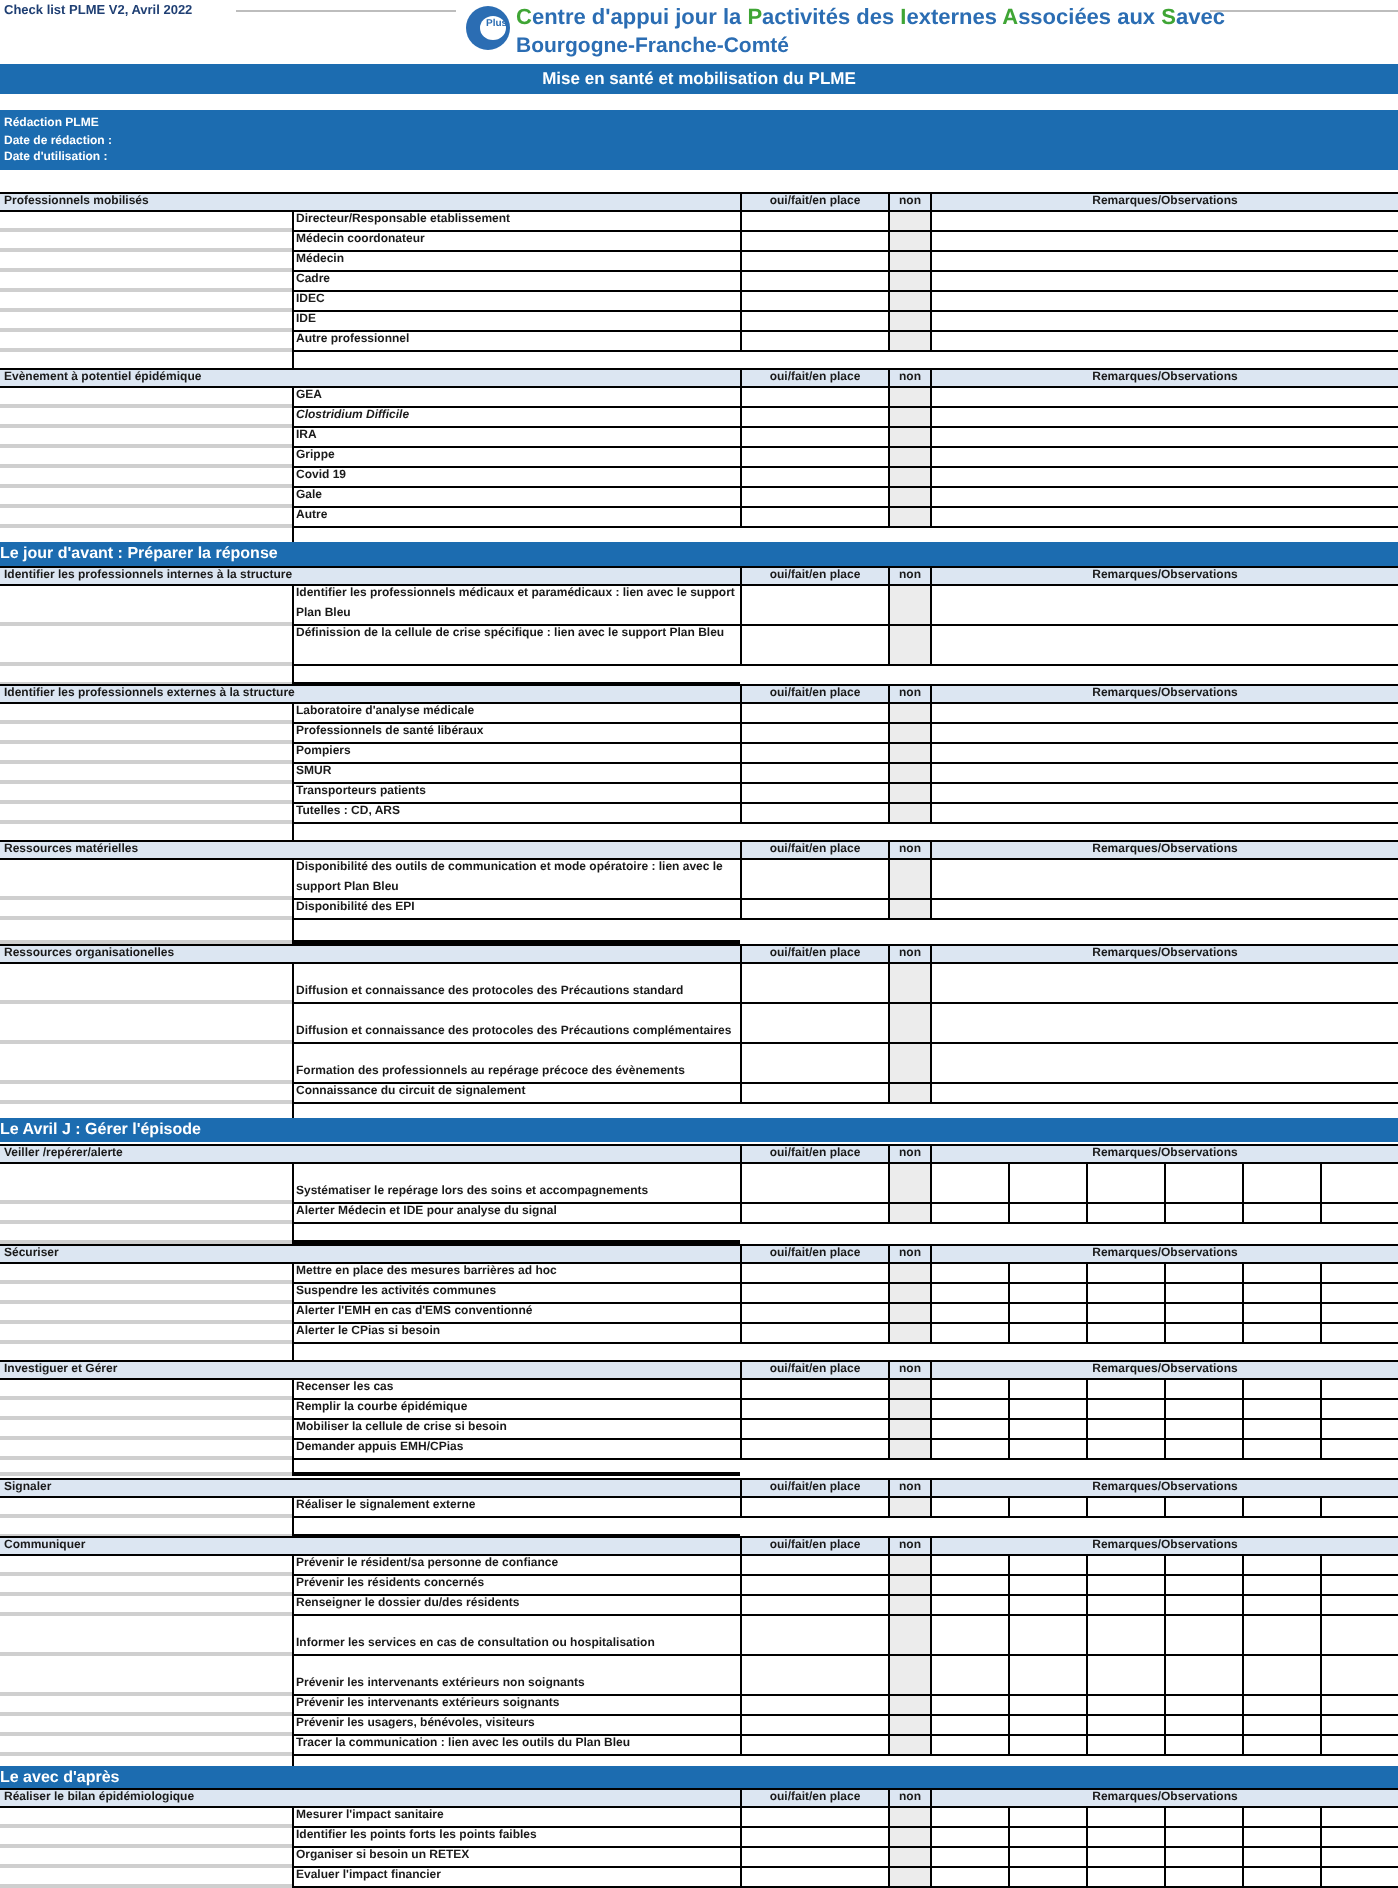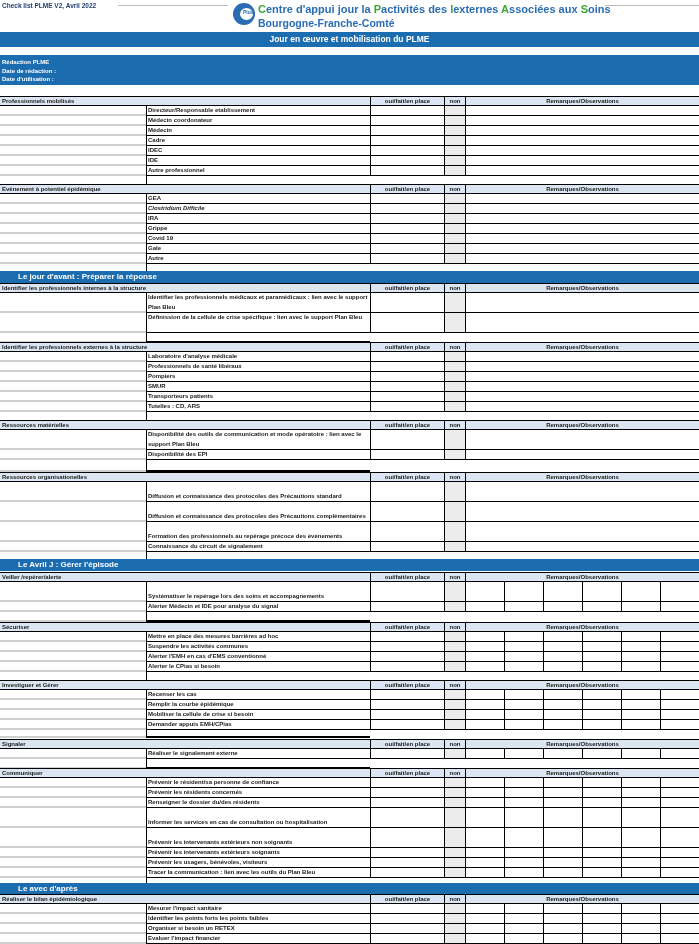--- a/index.html
+++ b/index.html
@@ -12,21 +12,21 @@
   .logo::after { content: ""; position: absolute; left: 7px; top: 5px; width: 13px; height: 12px; border-radius: 50%; background: #ffffff; }
   .logo-text { position: absolute; left: 243px; top: 9px; font-size: 5px; font-weight: bold; color: #2b6db3; z-index: 2; }
   .org-line1 { position: absolute; left: 258px; top: 3px; font-size: 11px; color: #2b6db3; font-weight: bold; white-space: nowrap; }
   .org-line1 .g { color: #3fa535; }
   .org-line2 { position: absolute; left: 258px; top: 17px; font-size: 10.5px; color: #2b6db3; font-weight: bold; white-space: nowrap; }
   .hdr-rule { position: absolute; top: 5px; height: 1px; background: #bdbdbd; }
 
   .title-band { position: absolute; left: 0; top: 32px; width: 699px; height: 15px; background: #1c6cb0; color: #ffffff; font-weight: bold; font-size: 8.5px; text-align: center; line-height: 15px; }
   .info-band { position: absolute; left: 0; top: 55px; width: 699px; height: 30px; background: #1c6cb0; color: #ffffff; font-weight: bold; font-size: 6px; padding-left: 2px; padding-top: 3px; line-height: 8.5px; }
 
-  .phase { position: absolute; left: 0; width: 699px; height: 12px; background: #1c6cb0; color: #ffffff; font-weight: bold; font-size: 8px; line-height: 12px; padding-left: 18px; }
+  .phase { position: absolute; left: 0; width: 699px; height: 12px; background: #1c6cb0; color: #ffffff; font-weight: bold; font-size: 8px; line-height: 12px; padding-left: 0; }
 
   .sect-head { position: absolute; left: 0; width: 699px; height: 10px; background: #dce6f2; border-top: 1px solid #000; border-bottom: 1px solid #000; font-weight: bold; font-size: 6px; line-height: 8px; }
   .sect-head .lbl { position: absolute; left: 2px; top: 0; }
   .sect-head .oui { position: absolute; left: 370px; width: 74px; text-align: center; top: 0; border-left: 1px solid #000; }
   .sect-head .non { position: absolute; left: 444px; width: 21px; text-align: center; top: 0; border-left: 1px solid #000; }
   .sect-head .rem { position: absolute; left: 465px; width: 234px; text-align: center; top: 0; border-left: 1px solid #000; }
 
   .row { position: absolute; left: 0; width: 699px; }
   .row .ca { position: absolute; left: 0; top: 0; width: 146px; height: 100%; border-bottom: 2px solid #cfcfcf; }
   .row .cb { position: absolute; left: 146px; top: 0; width: 224px; height: 100%; border-left: 1px solid #000; border-bottom: 1px solid #000; font-weight: bold; font-size: 6px; padding-left: 1px; display: flex; align-items: flex-end; line-height: 9.5px; padding-bottom: 0px; }
@@ -38,25 +38,25 @@
 </style>
 </head>
 <body>
 
 <div class="topbar">
   <div class="doc-ref">Check list PLME V2, Avril 2022</div>
   <div class="hdr-rule" style="left:118px;width:110px;"></div>
   <div class="hdr-rule" style="left:605px;width:94px;"></div>
   <div class="logo"></div>
   <div class="logo-text">Plus</div>
-  <div class="org-line1" id="orgline1"><span class="g">C</span><span>entre d'appui jour la </span><span class="g">P</span><span>activités des </span><span class="g">I</span><span>externes </span><span class="g">A</span><span>ssociées aux </span><span class="g">S</span><span>oins</span></div>
+  <div class="org-line1" id="orgline1"><span class="g">C</span><span>entre d'appui jour la </span><span class="g">P</span><span>activités des </span><span class="g">I</span><span>externes </span><span class="g">A</span><span>ssociées aux </span><span class="g">S</span><span>avec</span></div>
   <div class="org-line2">Bourgogne-Franche-Comté</div>
 </div>
 
-<div class="title-band">Jour en œuvre et mobilisation du PLME</div>
+<div class="title-band">Mise en santé et mobilisation du PLME</div>
 
 <div class="info-band">
   <div>Rédaction PLME</div>
   <div>Date de rédaction :</div>
   <div>Date d'utilisation :</div>
 </div>
 
 <div id="sheet">
     <div class="sect-head" style="top: 96px;">
       <span class="lbl">Professionnels mobilisés</span>

